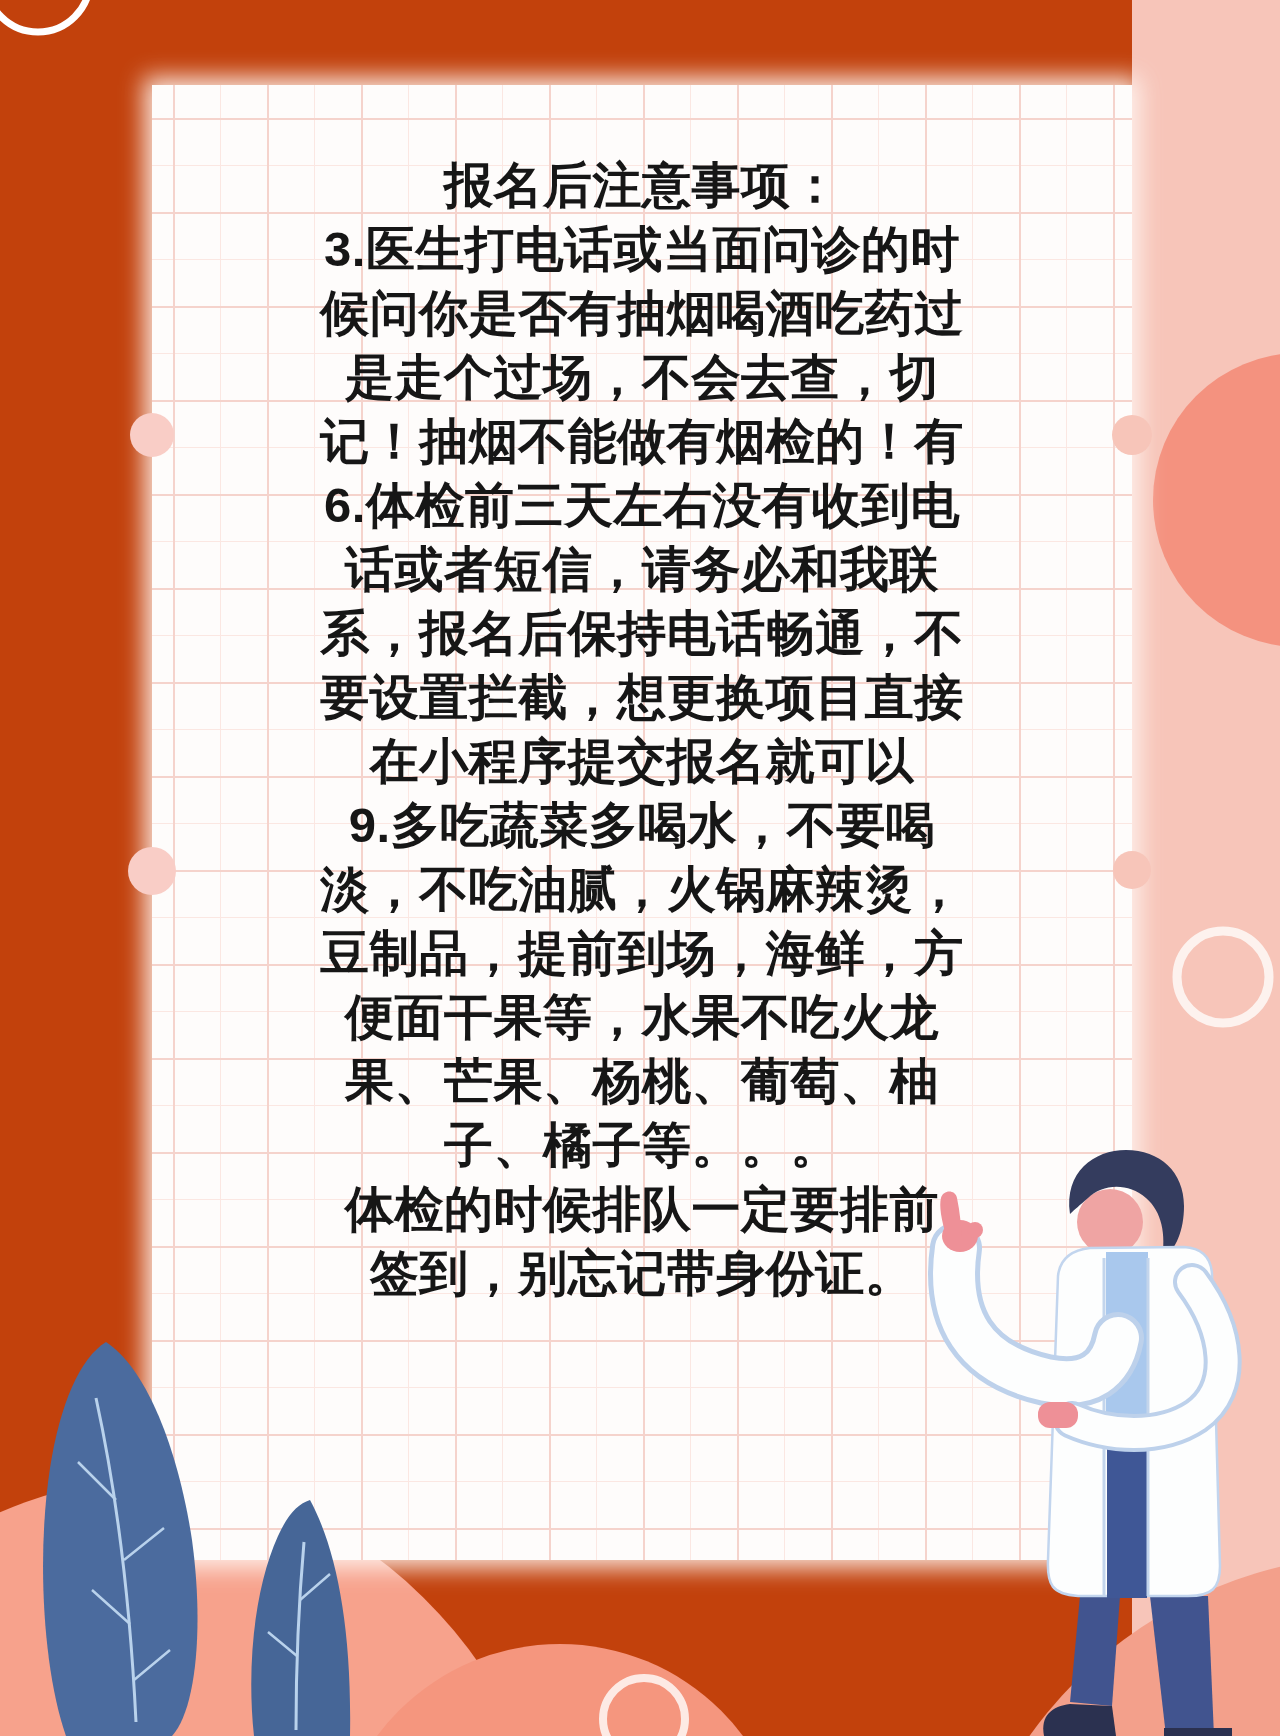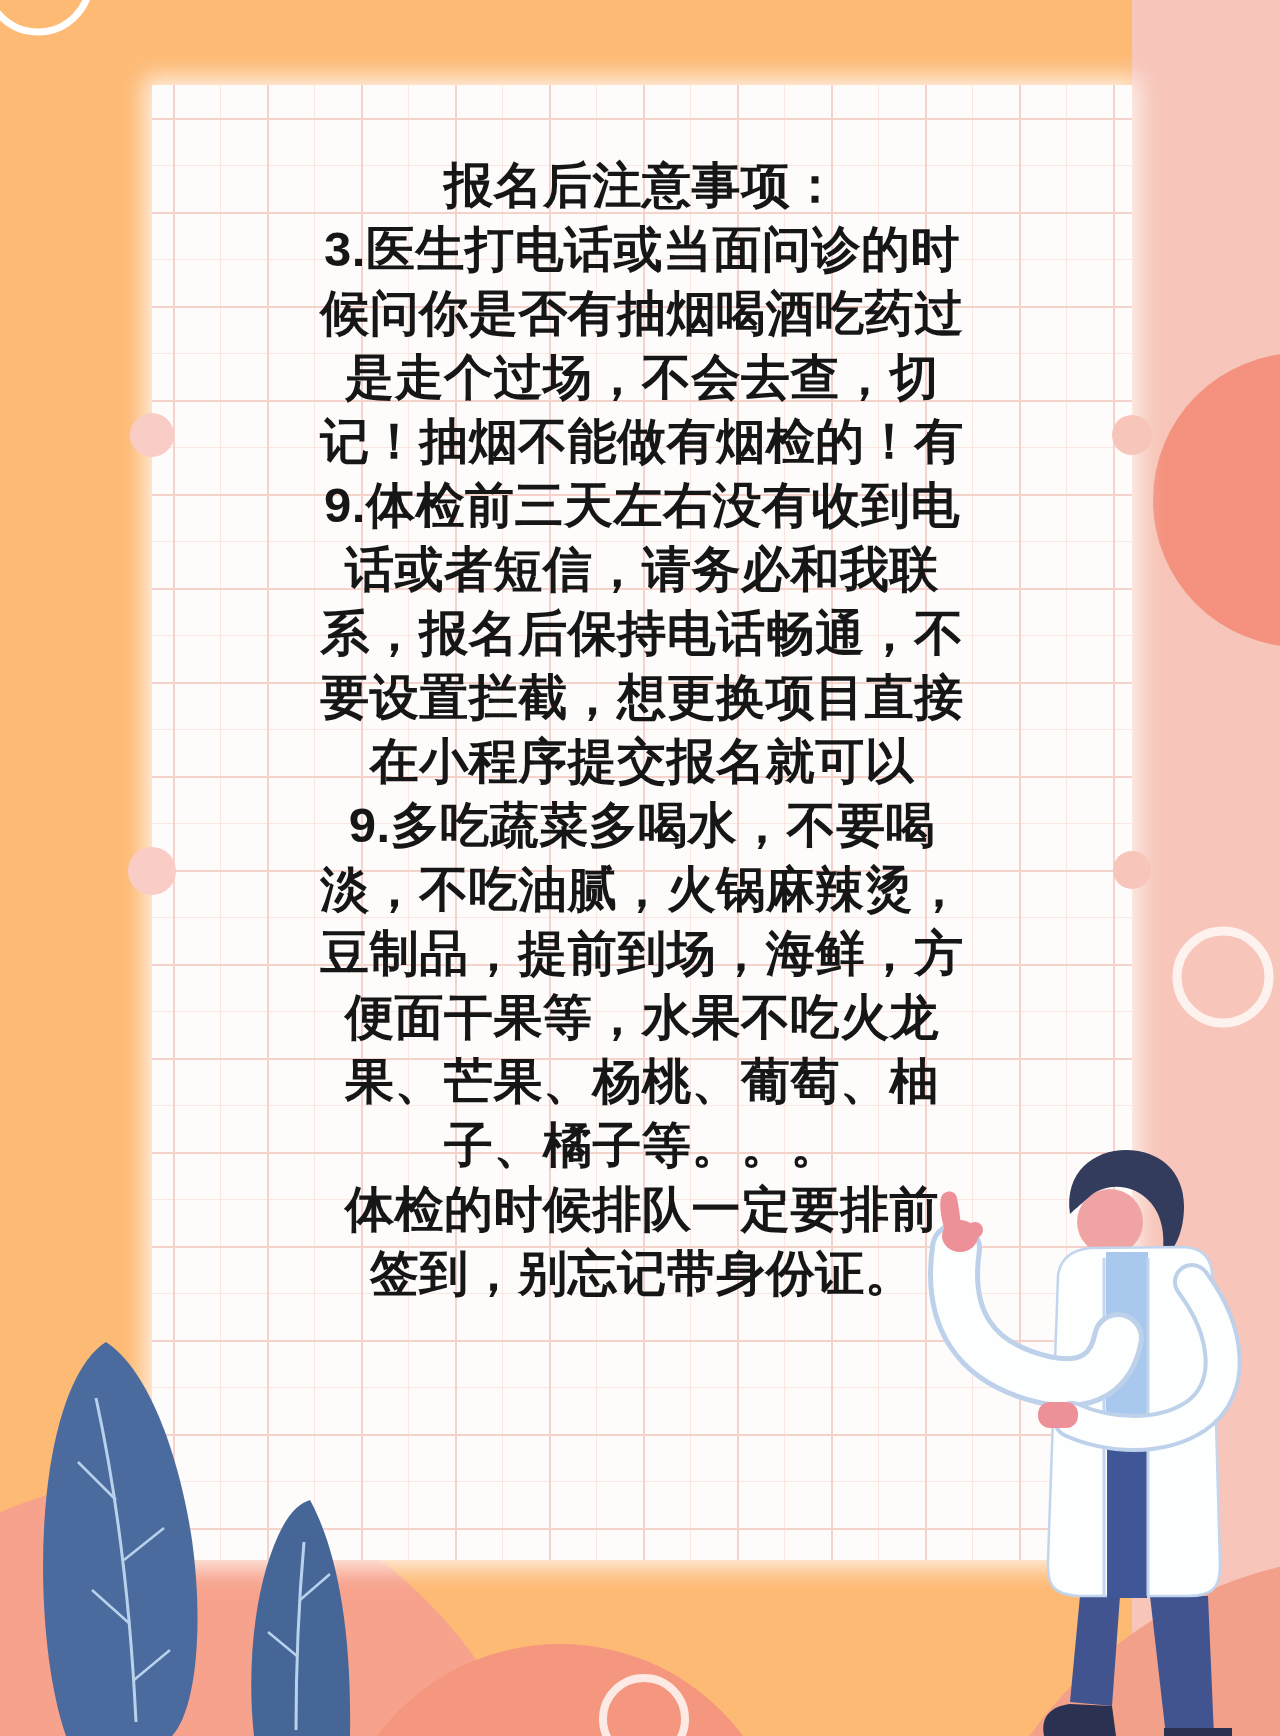--- a/index.html
+++ b/index.html
@@ -1,21 +1,21 @@
 <!DOCTYPE html>
 <html><head>
 <meta charset="utf-8">
 <style>
   html, body { margin: 0; padding: 0; }
   .stage {
     position: relative;
     width: 1280px;
     height: 1736px;
     overflow: hidden;
-    background: #fdba74;
+    background: #c2410c;
     font-family: "Liberation Sans", sans-serif;
     text-decoration: underline;
   }
   .bg-right-strip {
     position: absolute;
     left: 1132px; top: 0;
     width: 148px; height: 1736px;
     background: #f7c5b9;
     z-index: 0;
   }
@@ -95,21 +95,21 @@
   <div class="edge-bump bump-left bump-l2"></div>
   <div class="edge-bump bump-right bump-r1"></div>
   <div class="edge-bump bump-right bump-r2"></div>
 
   <div class="text-block">
     <div class="text-line">报名后注意事项：</div>
     <div class="text-line">3.医生打电话或当面问诊的时</div>
     <div class="text-line">候问你是否有抽烟喝酒吃药过</div>
     <div class="text-line">是走个过场，不会去查，切</div>
     <div class="text-line">记！抽烟不能做有烟检的！有</div>
-    <div class="text-line">9.体检前三天左右没有收到电</div>
+    <div class="text-line">6.体检前三天左右没有收到电</div>
     <div class="text-line">话或者短信，请务必和我联</div>
     <div class="text-line">系，报名后保持电话畅通，不</div>
     <div class="text-line">要设置拦截，想更换项目直接</div>
     <div class="text-line">在小程序提交报名就可以</div>
     <div class="text-line">9.多吃蔬菜多喝水，不要喝</div>
     <div class="text-line">淡，不吃油腻，火锅麻辣烫，</div>
     <div class="text-line">豆制品，提前到场，海鲜，方</div>
     <div class="text-line">便面干果等，水果不吃火龙</div>
     <div class="text-line">果、芒果、杨桃、葡萄、柚</div>
     <div class="text-line">子、橘子等。。。</div>

